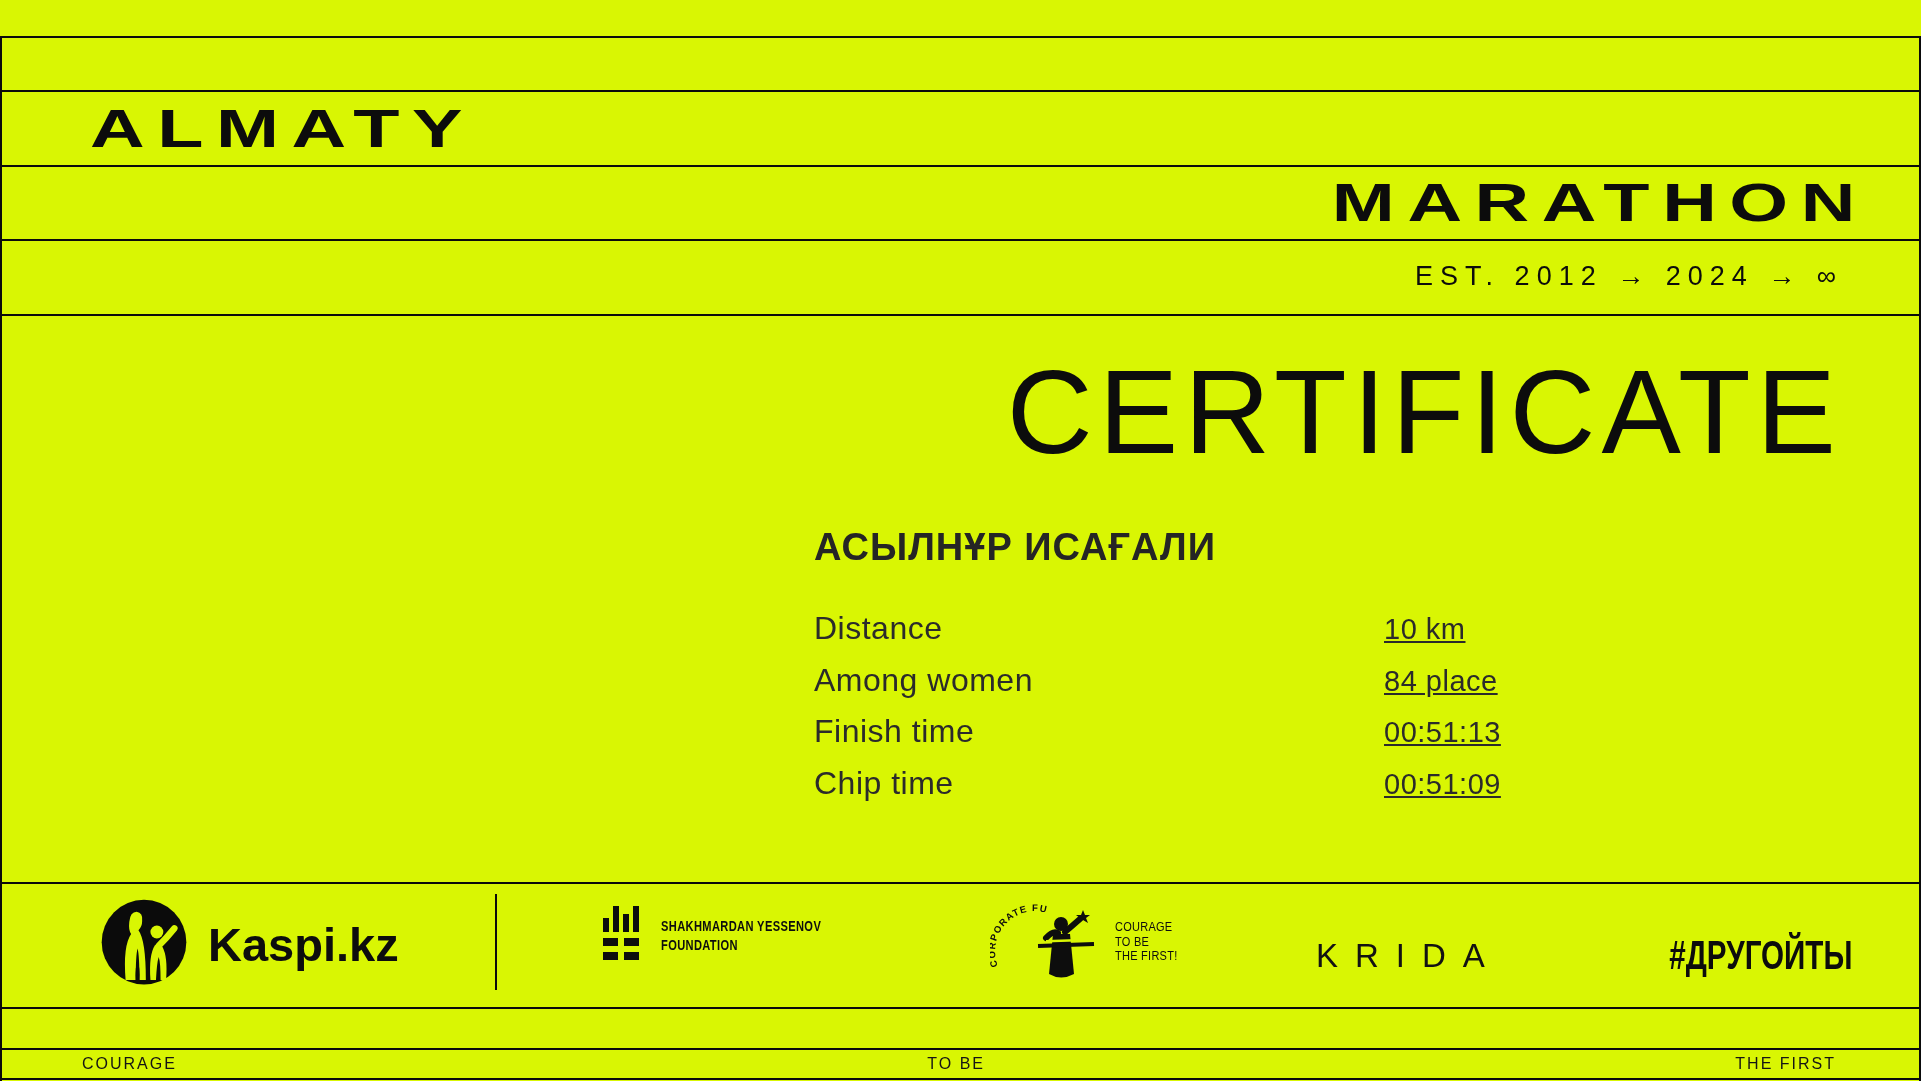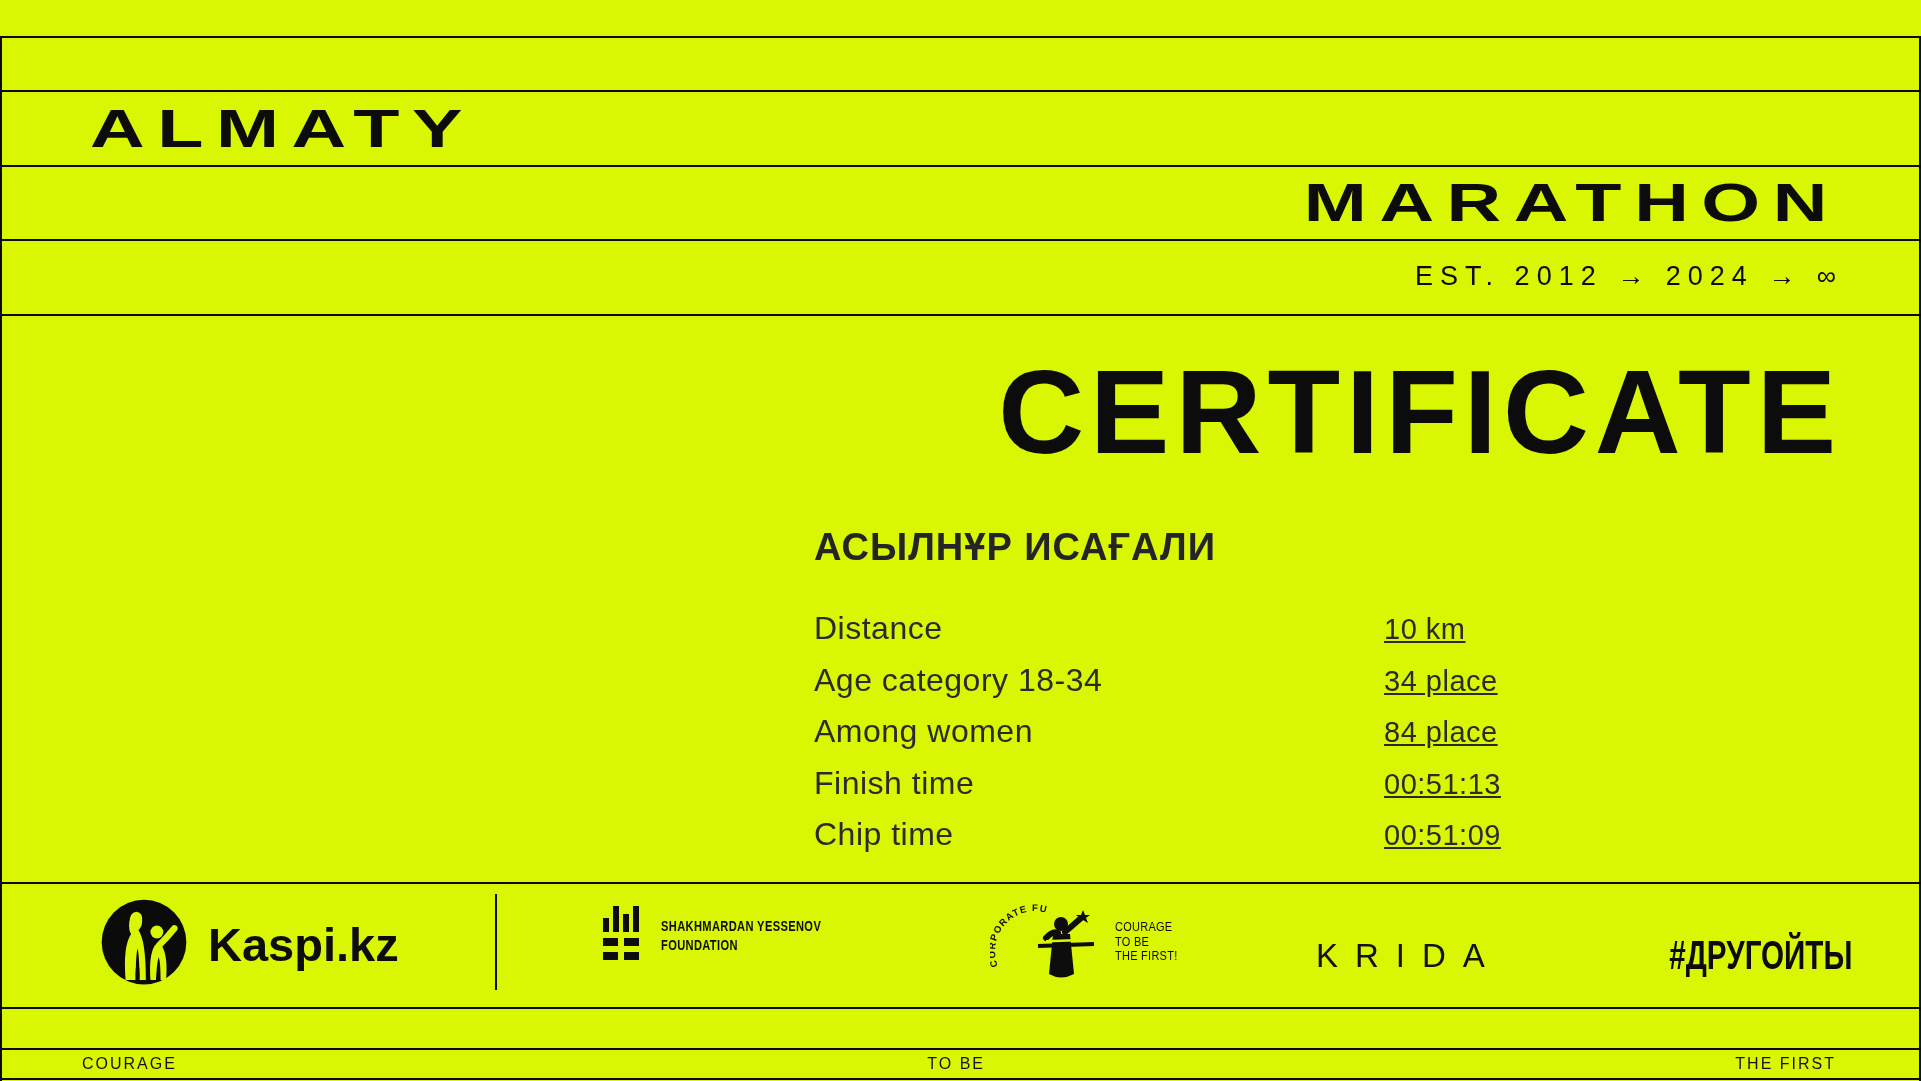--- a/index.html
+++ b/index.html
@@ -15,34 +15,34 @@
     border-left:2px solid #0B0B0B;border-right:2px solid #0B0B0B;
     box-sizing:border-box;
     margin-top:36px;
   }
   .hline{position:absolute;left:0;width:100%;height:2px;background:#0B0B0B;}
   .hline.thick{height:5px;}
 
   
   .band{position:absolute;left:0;width:100%;display:flex;align-items:center;box-sizing:border-box;}
   .band-almaty{top:56px;height:71px;padding-left:88px;}
-  .band-marathon{top:131px;height:70px;justify-content:flex-end;padding-right:88px;}
+  .band-marathon{top:131px;height:70px;justify-content:flex-end;padding-right:60px;}
   .brand-word{
     font-size:54px;font-weight:700;letter-spacing:9px;line-height:1;
     color:#0C0C0C;white-space:nowrap;
   }
   .band-almaty .brand-word{transform:scaleX(1.4);transform-origin:left center;}
   .band-marathon .brand-word{transform:scaleX(1.4);transform-origin:right center;margin-right:-9px;}
   .band-est{top:205px;height:71px;justify-content:flex-end;padding-right:83px;}
   .est-text{font-size:27px;font-weight:400;letter-spacing:7px;margin-right:-7px;white-space:nowrap;color:#0C0C0C;}
 
   
   .title{
     position:absolute;top:316px;right:83px;
-    font-size:119px;font-weight:700;letter-spacing:6px;margin-right:-6px;
+    font-size:119px;font-weight:400;letter-spacing:6px;margin-right:-6px;
     line-height:1;color:#0C0C0C;white-space:nowrap;
   }
   .runner-name{
     position:absolute;left:812px;top:490px;
     font-size:38px;font-weight:700;letter-spacing:1px;color:#252525;white-space:nowrap;
   }
   .results{position:absolute;left:812px;top:574px;width:700px;}
   .result-row{display:flex;align-items:baseline;height:51.5px;}
   .result-label{flex:0 0 570px;font-size:32px;color:#2B2B2B;letter-spacing:0.5px;}
   .result-value{font-size:29px;color:#2B2B2B;letter-spacing:0.5px;text-decoration:underline;}
@@ -107,24 +107,20 @@
     <span class="est-text">EST. 2012 → 2024 → ∞</span>
   </div>
 
   <div class="title">CERTIFICATE</div>
   <div class="runner-name">АСЫЛНҰР ИСАҒАЛИ</div>
 
   <div class="results">
     <div class="result-row">
       <span class="result-label">Distance</span>
       <span class="result-value">10 km</span>
-    </div>
-    <div class="result-row">
-      <span class="result-label">Age category 18-34</span>
-      <span class="result-value">34 place</span>
     </div>
     <div class="result-row">
       <span class="result-label">Among women</span>
       <span class="result-value">84 place</span>
     </div>
     <div class="result-row">
       <span class="result-label">Finish time</span>
       <span class="result-value">00:51:13</span>
     </div>
     <div class="result-row">

